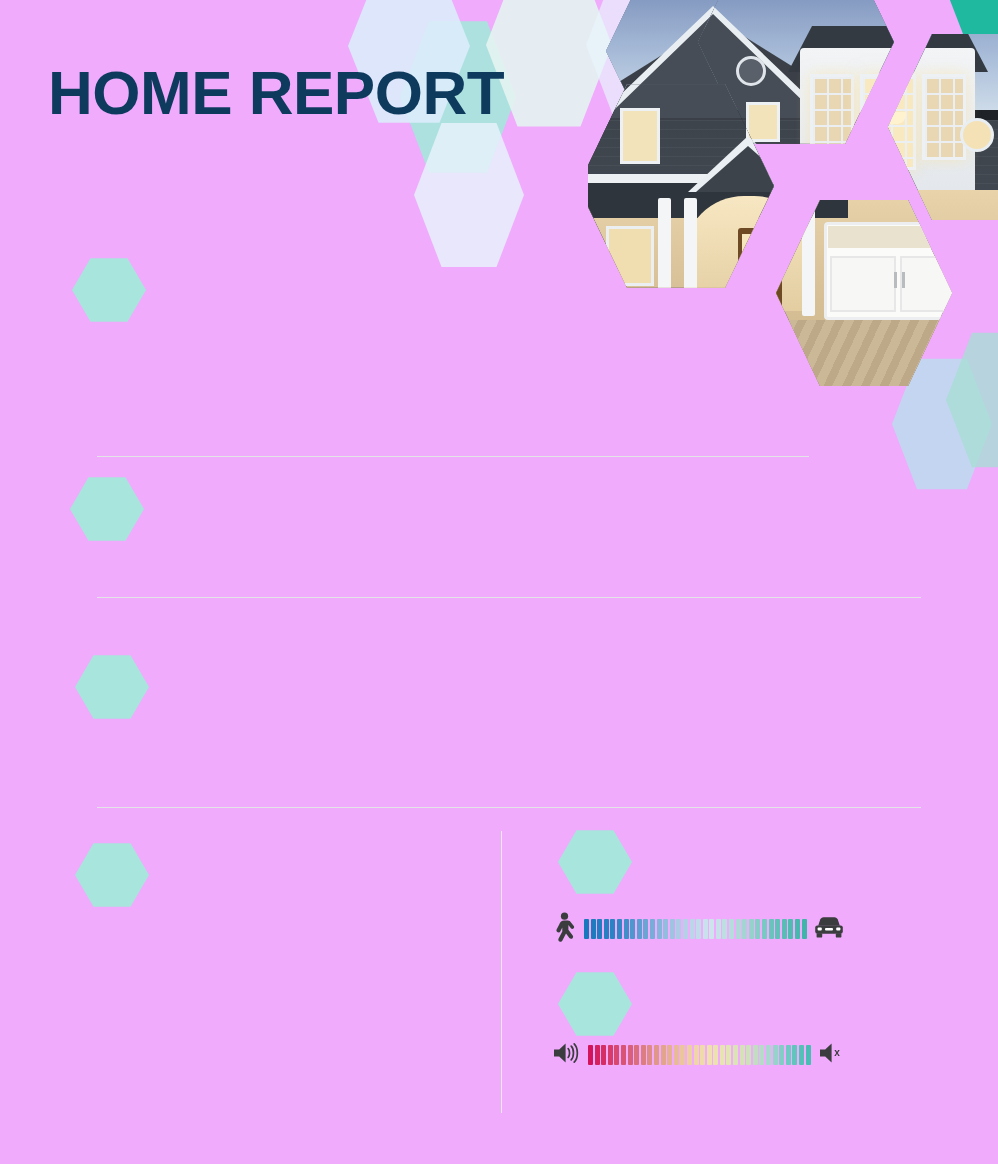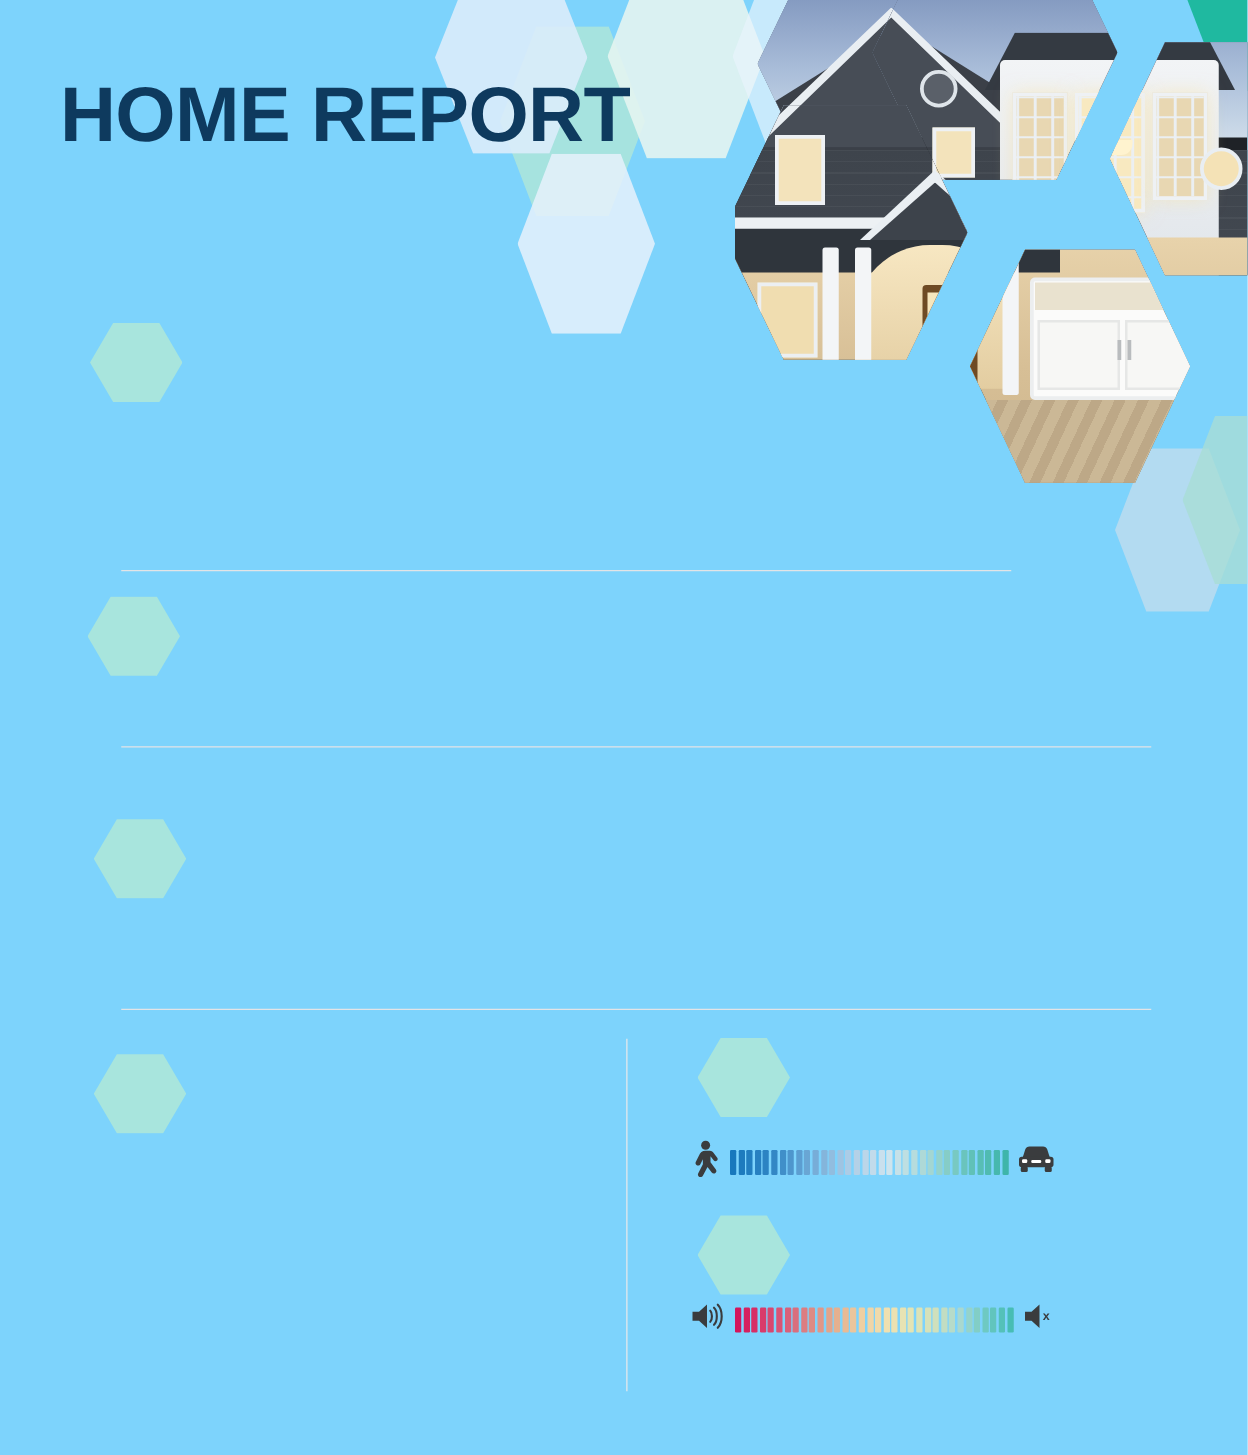--- a/index.html
+++ b/index.html
@@ -2,21 +2,21 @@
 <html><head>
 <meta charset="utf-8">
 <style>
   html,body{margin:0;padding:0;}
   body{
     width:998px;height:1164px;
     background:#ffffff;
     font-family:"Liberation Sans", sans-serif;
     overflow:hidden;position:relative;
   }
-  .page{position:absolute;inset:0;overflow:hidden;background:#7dd3fc;padding-left:43px;}
+  .page{position:absolute;inset:0;overflow:hidden;background:#f0abfc;padding-left:43px;}
 
   
   .hexdeco{position:absolute;}
   .hex{
     clip-path:polygon(25% 2%,75% 2%,100% 50%,75% 98%,25% 98%,0% 50%);
   }
   .hex-r{ border-radius:14px; }
 
   
   .title{

